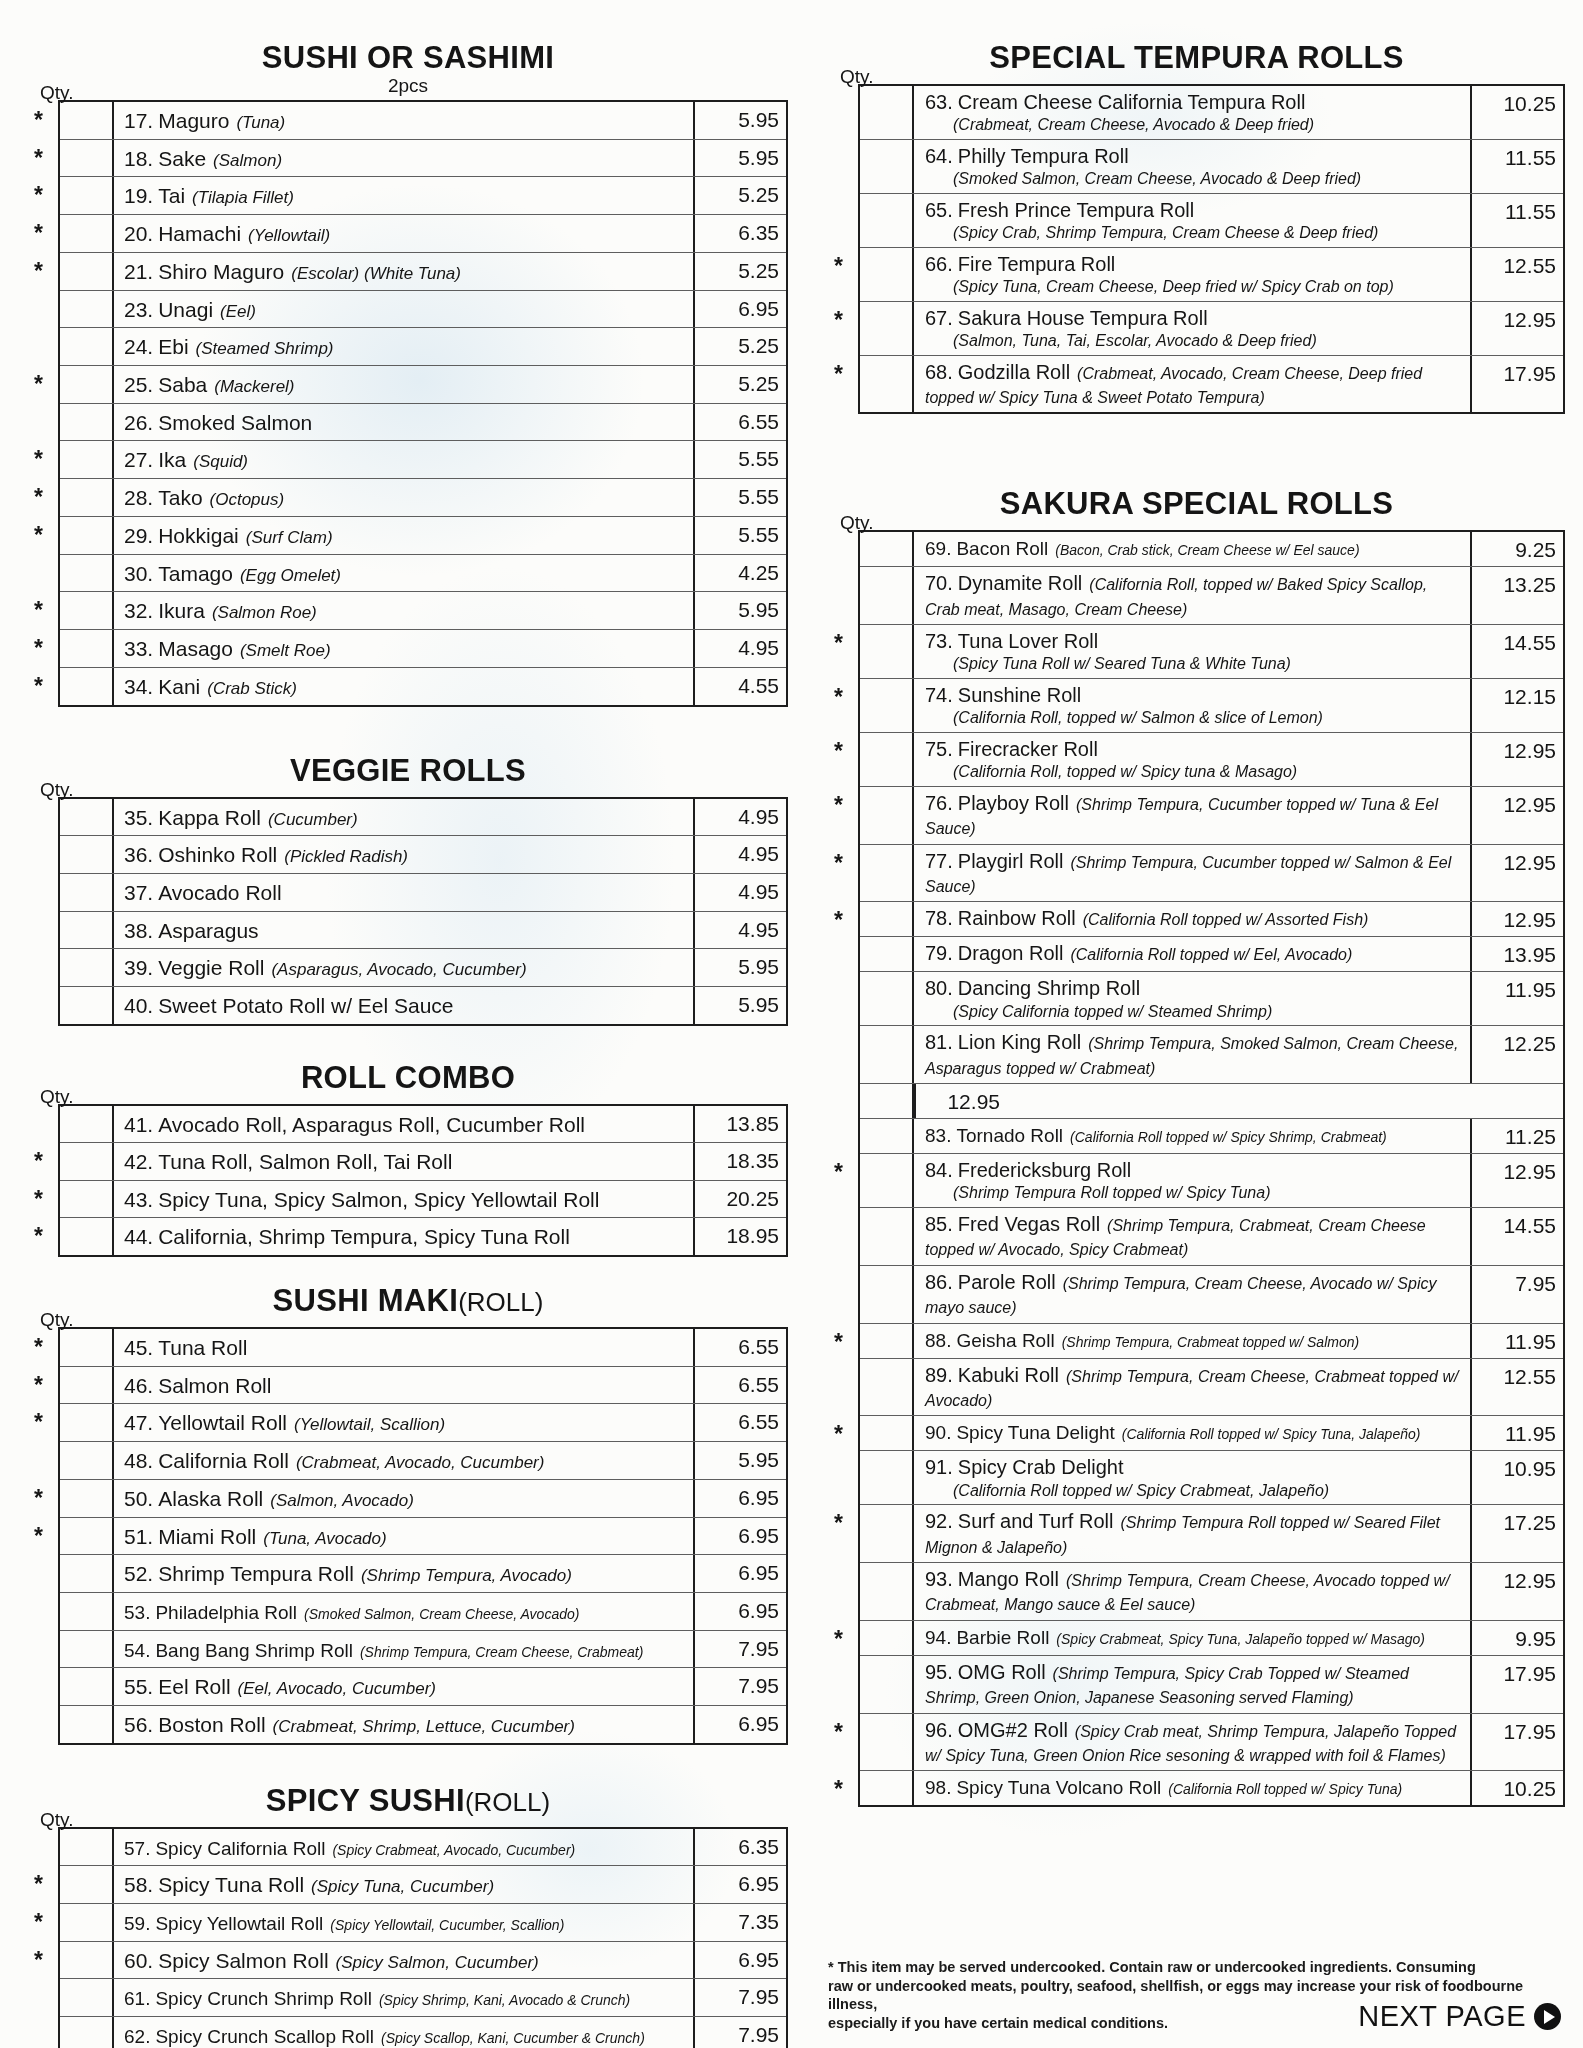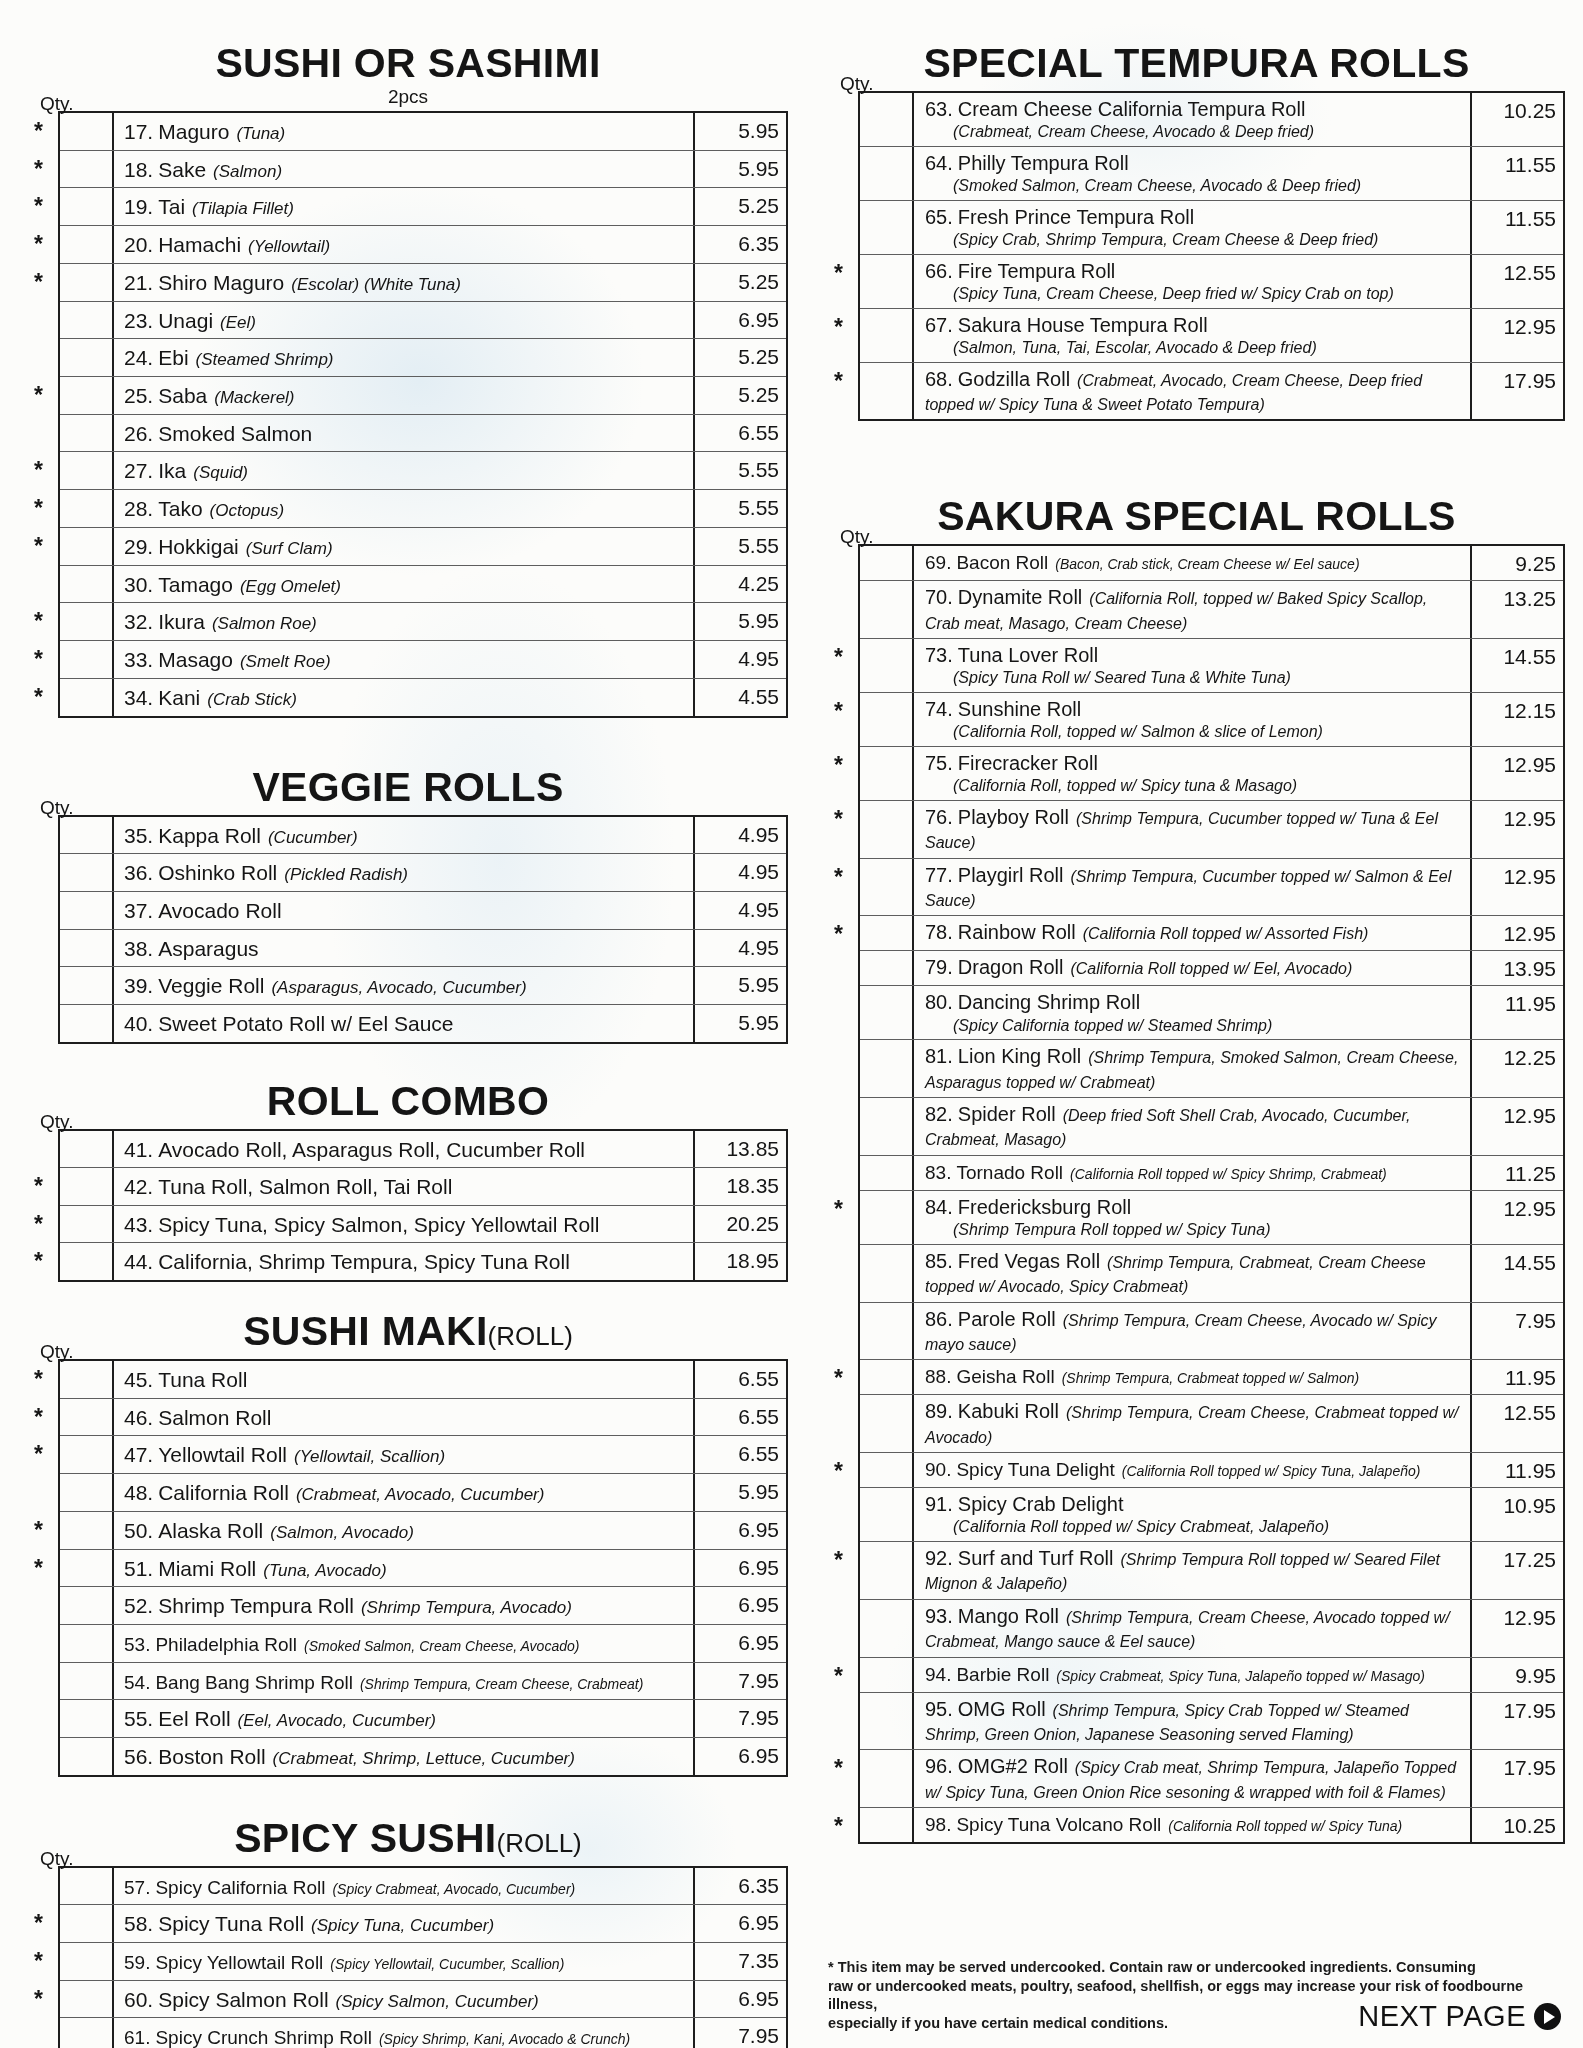--- a/index.html
+++ b/index.html
@@ -19,21 +19,21 @@
   .col-right{left:828px;width:737px;}
 
   .menu-section{position:relative;}
   .col-left .menu-section:nth-of-type(2){margin-top:46px;}
   .col-left .menu-section:nth-of-type(3){margin-top:34px;}
   .col-left .menu-section:nth-of-type(4){margin-top:26px;}
   .col-left .menu-section:nth-of-type(5){margin-top:38px;}
   .col-right .menu-section:nth-of-type(2){margin-top:72px;}
 
   .sec-head{position:relative;text-align:center;padding:0 0 4px 0;min-height:40px;}
-  .sec-title{font-weight:bold;font-size:41px;letter-spacing:.3px;}
+  .sec-title{font-weight:bold;font-size:31px;letter-spacing:.3px;}
   .sec-suffix{font-size:26px;font-weight:normal;text-align:right;}
   .qty-label{position:absolute;left:12px;bottom:-4px;font-size:19px;}
   .sec-sub{font-size:19px;line-height:20px;}
 
   .menu-table{margin-left:30px;border:2px solid #1d1d1d;}
   .menu-row{position:relative;display:flex;align-items:stretch;border-bottom:1px solid #5e5e5e;}
   .menu-row:last-child{border-bottom:none;}
   .qty-box{width:52px;flex:none;border-right:2px solid #1d1d1d;}
   .item-cell{flex:1;padding:6px 4px 5px 10px;line-height:1.22;}
   .price-cell{width:84px;flex:none;border-left:2px solid #1d1d1d;text-align:right;
@@ -663,23 +663,20 @@
     <div class="qty-box"></div>
     <div class="item-cell">
       <span class="num">81.</span><span class="name">Lion King Roll</span><span class="desc">(Shrimp Tempura, Smoked Salmon, Cream Cheese, Asparagus topped w/ Crabmeat)</span>
     </div>
     <div class="price-cell">12.25</div>
   </div>
 
   <div class="menu-row">
 
     <div class="qty-box"></div>
-    <div class="item-cell">
-      <span class="num">82.</span><span class="name">Spider Roll</span><span class="desc">(Deep fried Soft Shell Crab, Avocado, Cucumber, Crabmeat, Masago)</span>
-    </div>
     <div class="price-cell">12.95</div>
   </div>
 
   <div class="menu-row small">
 
     <div class="qty-box"></div>
     <div class="item-cell">
       <span class="num">83.</span><span class="name">Tornado Roll</span><span class="desc">(California Roll topped w/ Spicy Shrimp, Crabmeat)</span>
     </div>
     <div class="price-cell">11.25</div>

